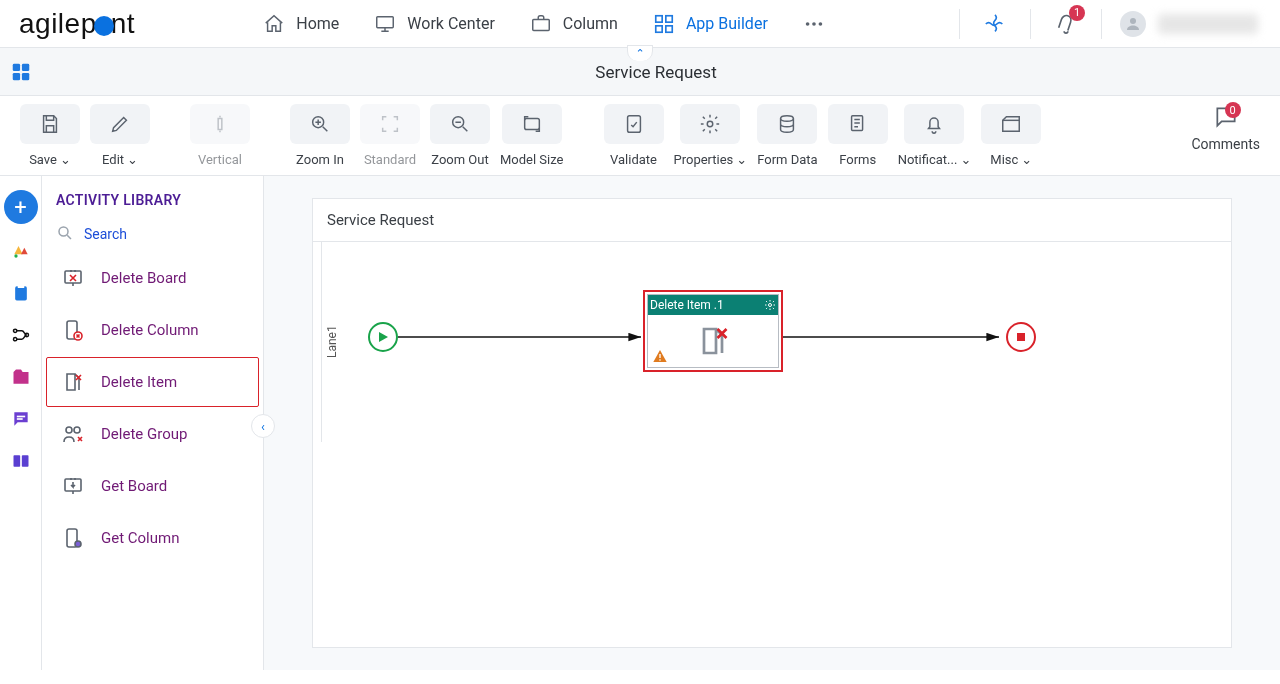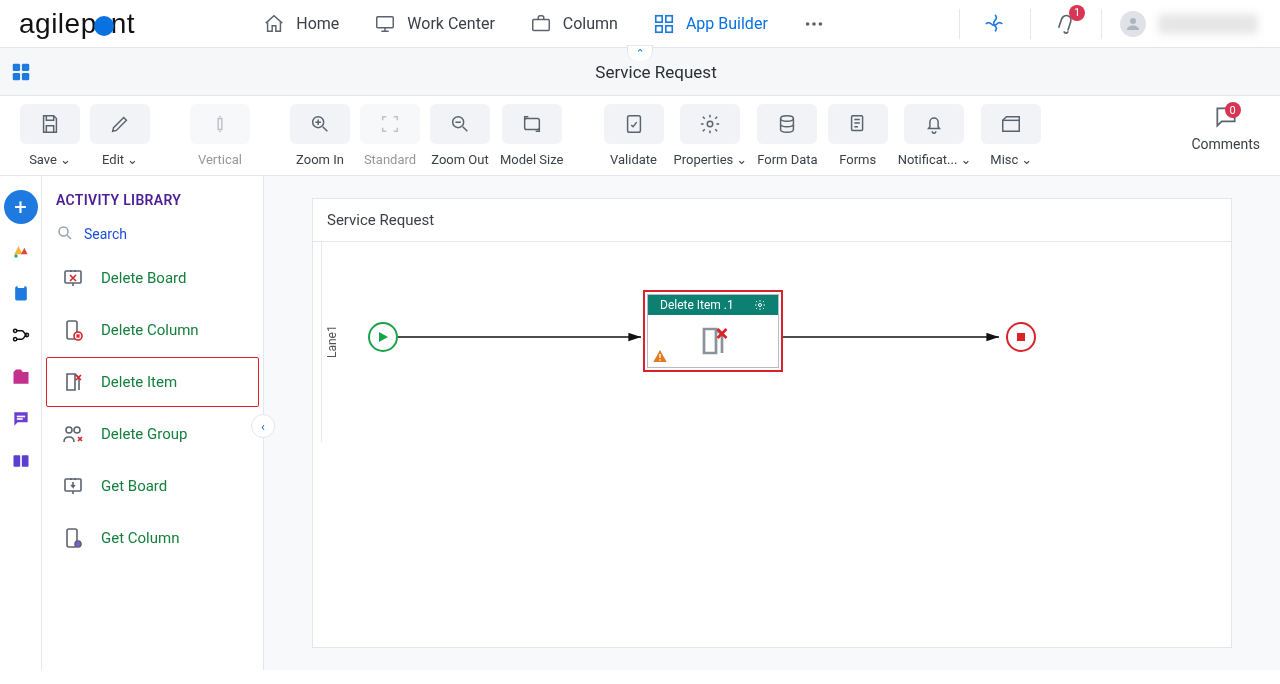--- a/index.html
+++ b/index.html
@@ -86,37 +86,37 @@
 .workspace{display:flex;height:calc(684px - 62px - 48px - 80px);}
 .rail{width:42px;background:#fff;border-right:1px solid var(--border);display:flex;flex-direction:column;align-items:center;gap:12px;padding-top:14px;}
 .rail-btn{width:34px;height:34px;border-radius:50%;display:flex;align-items:center;justify-content:center;cursor:pointer;}
 .rail-add{background:#1f7ae0;color:#fff;font-size:22px;}
 .rail .ri{width:30px;height:30px;display:flex;align-items:center;justify-content:center;border-radius:6px;}
 
 
 .panel{width:222px;border-right:1px solid var(--border);display:flex;flex-direction:column;position:relative;}
 .panel-title{padding:16px 14px 10px 14px;font-weight:600;font-size:14px;color:#4c1d95;letter-spacing:.3px;}
 .search{display:flex;align-items:flex-end;gap:10px;padding:6px 14px 10px 14px;color:#1d4ed8;}
-.activity{display:flex;align-items:center;gap:14px;padding:10px 12px;font-size:15px;color:#15803d;cursor:pointer;border:1px solid transparent;border-radius:2px;margin:1px 4px;}
+.activity{display:flex;align-items:center;gap:14px;padding:10px 12px;font-size:15px;color:#701a75;cursor:pointer;border:1px solid transparent;border-radius:2px;margin:1px 4px;}
 .activity.highlight{border:1px solid #d9222a;}
 .act-ico{width:28px;height:28px;display:flex;align-items:center;justify-content:center;color:#5b636e;position:relative;}
 .collapse{position:absolute;right:-12px;top:238px;width:24px;height:24px;border-radius:50%;background:#fff;border:1px solid var(--border);display:flex;align-items:center;justify-content:center;color:var(--blue2);font-size:13px;cursor:pointer;}
 
 
 .canvas-area{flex:1;background:#f7f9fb;display:flex;justify-content:center;padding:22px 26px;}
 .canvas{width:920px;background:#fff;border:1px solid var(--border);}
 .canvas-head{padding:12px 14px;font-size:15px;border-bottom:1px solid var(--border);}
 .canvas-body{position:relative;height:200px;}
 .lane-label{position:absolute;left:8px;top:0;bottom:0;width:20px;display:flex;align-items:center;justify-content:center;writing-mode:vertical-rl;transform:rotate(180deg);font-size:12px;color:#555;border-right:1px solid var(--border);}
 .flow-svg{position:absolute;left:28px;top:0;right:0;height:100%;}
 
 
 .act-card{position:absolute;left:330px;top:48px;width:140px;border:2px solid #d9222a;padding:2px;background:#fff;}
 .act-card-inner{border:1px solid #b7bcc3;}
-.act-card-head{background:#0b8073;color:#fff;font-size:12px;padding:3px 12px;display:flex;align-items:center;justify-content:space-between;}
+.act-card-head{background:#0b8073;color:#fff;font-size:12px;padding:3px 2px;display:flex;align-items:center;justify-content:space-between;}
 .act-card-body{height:52px;display:flex;align-items:center;justify-content:center;position:relative;}
 .warn{position:absolute;left:4px;bottom:3px;color:#e07b1f;font-size:14px;}
 
 svg{display:block;}
 </style>
 </head>
 <body>
 
 <div class="topnav">
   <div class="logo">agilep<span class="dot"></span>nt</div>

